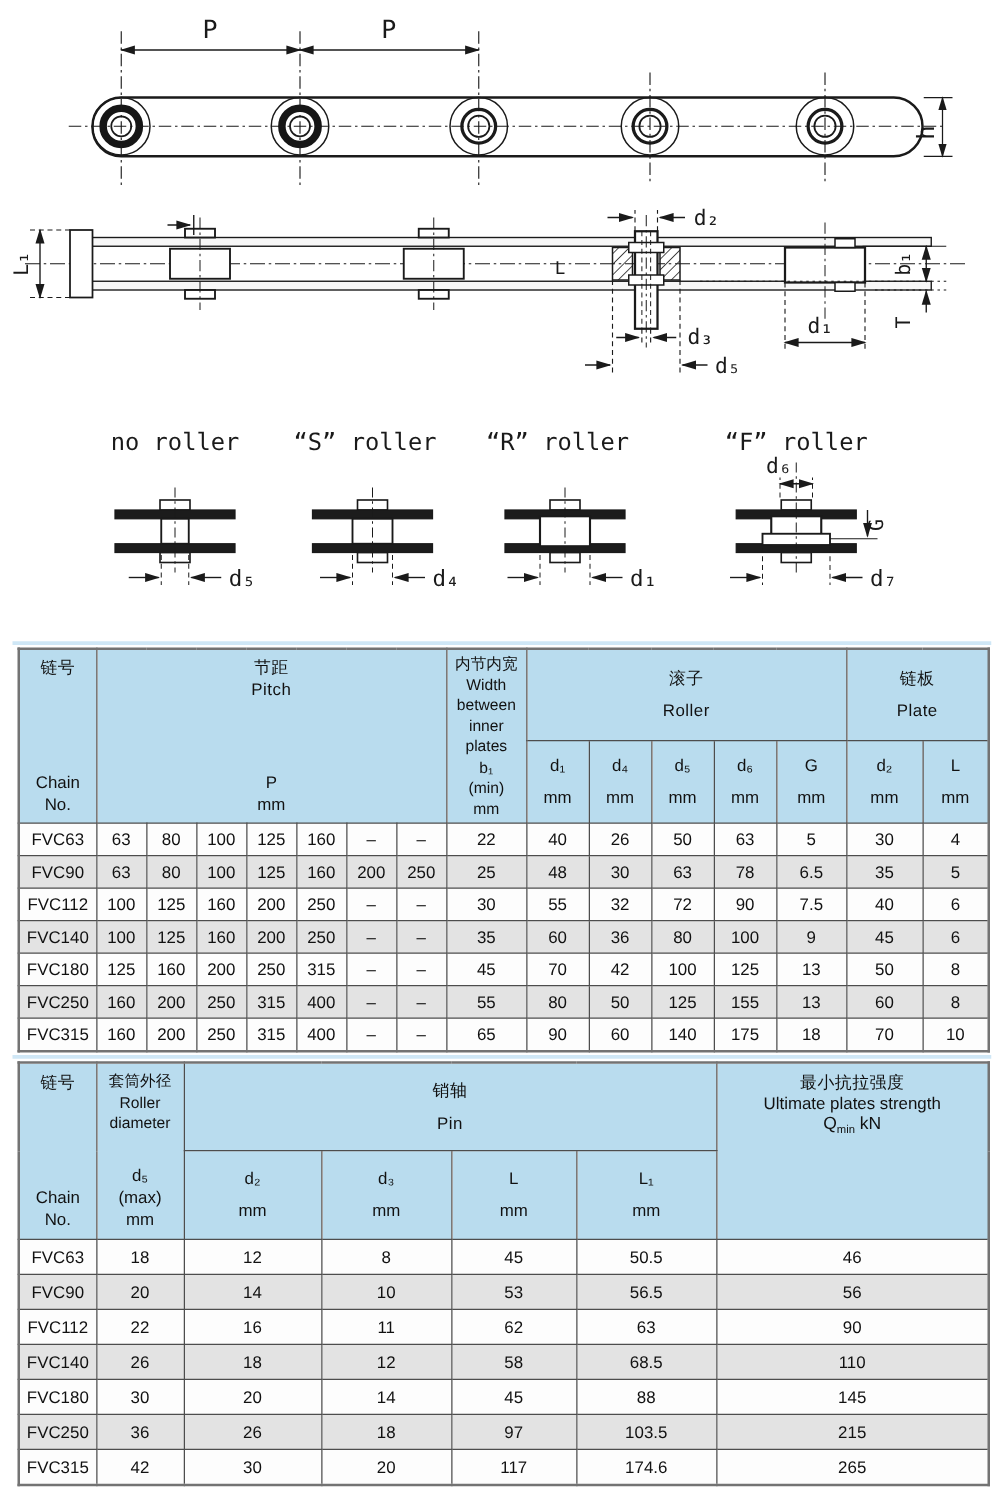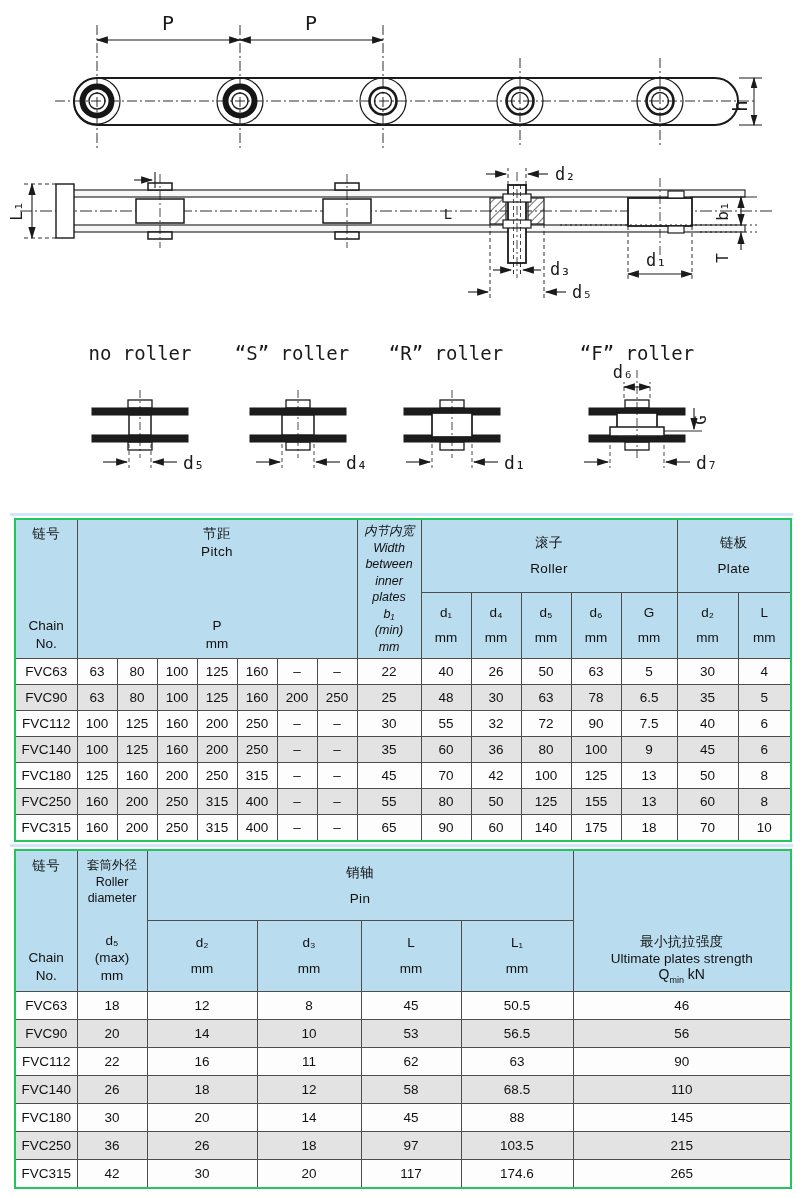--- a/index.html
+++ b/index.html
@@ -4,29 +4,29 @@
 <style>
   html,body{margin:0;padding:0;background:#ffffff;}
   body{width:803px;height:1198px;position:relative;font-family:"Liberation Sans","DejaVu Sans",sans-serif;color:#111;}
   .abs{position:absolute;}
   svg text{fill:#1a1a1a;font-family:"DejaVu Sans Mono","Liberation Mono",monospace;}
   .blue-rule{position:absolute;left:10px;width:783px;height:3px;background:#cfe7f6;}
 
   
   table.spec{border-collapse:collapse;table-layout:fixed;width:776px;font-size:13.5px;}
   table.spec th,table.spec td{border:1px solid #4d4d4d;padding:0;text-align:center;vertical-align:middle;overflow:hidden;}
-  table.spec{border:2px solid #22c55e;padding-left:12px;}
+  table.spec{border:2px solid #737373;padding-left:12px;}
   table.spec thead th{background:#b9dcee;font-weight:normal;}
   .pre{white-space:pre-line;}
   .lh19{line-height:1.9;}
   .lh13{line-height:1.32;}
   .stack{display:flex;flex-direction:column;justify-content:space-between;align-items:center;}
   .t1-tall{height:128px;padding:5px 2px;}
   .t2-tall{height:128px;padding:6px 2px;}
-  .center-fill{display:flex;align-items:flex-end;justify-content:center;height:100%;font-style:italic;}
+  .center-fill{display:flex;align-items:flex-end;justify-content:center;height:100%;}
   #table1 tbody tr{height:26px;}
   #table2 tbody tr{height:28px;}
   tbody tr:nth-child(even) td{background:#e3e3e3;}
   tbody tr:nth-child(odd) td{background:#fdfdfd;}
   #table1 thead tr.r1{height:73px;}
   #table1 thead tr.r2{height:66px;}
   #table2 thead tr.r1{height:70px;}
   #table2 thead tr.r2{height:70px;}
   .qline{font-size:14px;}
   .qline sub{font-size:9px;}
@@ -487,21 +487,21 @@
 Roller
 diameter</span>
           <span class="pre lh13">d₅
 (max)
 mm</span>
         </div>
       </th>
       <th colspan="4"><span class="pre lh19 spaced">销轴
 Pin</span></th>
       <th rowspan="2">
-        <div class="stack t2-tall" style="justify-content:flex-end">
+        <div class="stack t2-tall" style="justify-content:flex-start">
           <span>
             <span class="pre lh13 spaced">最小抗拉强度</span><br>
             <span>Ultimate  plates strength</span>
           </span>
           <span class="qline">
             <span>Q</span><sub>min</sub>&nbsp;<span>kN</span>
           </span>
         </div>
       </th>
     </tr>

